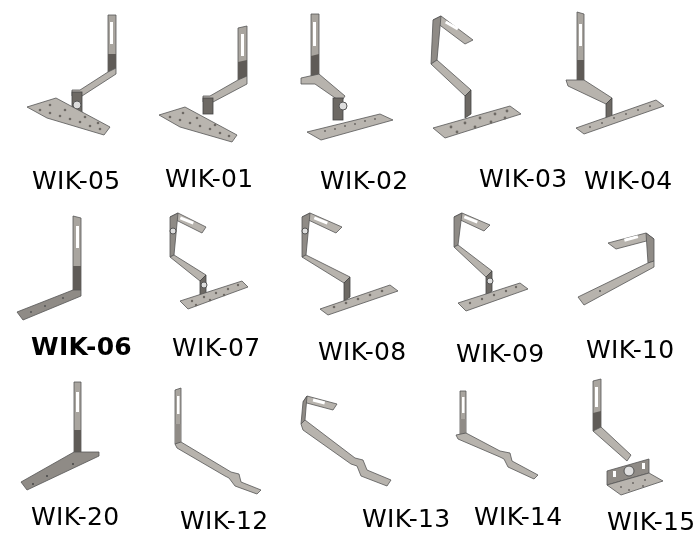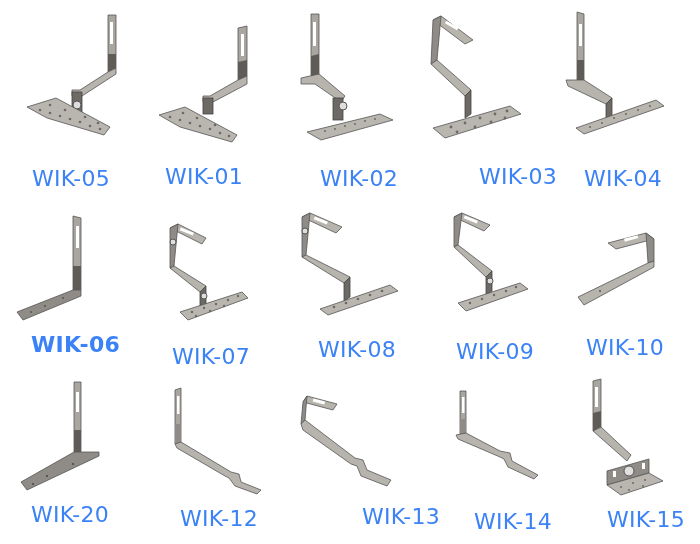--- a/index.html
+++ b/index.html
@@ -1,20 +1,20 @@
 <!DOCTYPE html>
 <html><head>
 <meta charset="utf-8">
 <style>
   html, body { margin:0; padding:0; background:#ffffff; }
   body { width:700px; height:544px; position:relative; overflow:hidden;
          font-family:"DejaVu Sans","Liberation Sans",sans-serif; }
   .item { position:absolute; }
   .item svg { position:absolute; left:0; top:0; overflow:visible; }
-  .label { position:absolute; font-size:22px; color:#3b82f6; white-space:nowrap; letter-spacing:0.3px; }
+  .label { position:absolute; font-size:25px; color:#000000; white-space:nowrap; letter-spacing:0.3px; }
 </style>
 </head>
 <body>
 
 <div class="item" style="left:20px;top:10px;width:110px;height:160px;">
   <svg width="110" height="160">
     <polygon points="88,5 96,5 96,58 88,62" fill="#a9a59f" stroke="#555" stroke-width="0.8"></polygon>
     <rect x="90" y="12" width="3" height="22" fill="#fff"></rect>
     <polygon points="88,44 96,44 96,58 88,62" fill="#5f5b57"></polygon>
     <polygon points="96,58 88,62 60,80 52,80 52,86 62,86 96,64" fill="#b7b3ad" stroke="#555" stroke-width="0.8"></polygon>
@@ -132,21 +132,21 @@
     <rect x="61" y="16" width="3" height="22" fill="#fff"></rect>
     <polygon points="58,56 66,56 66,80 58,84" fill="#5f5b57"></polygon>
     <polygon points="2,102 58,80 66,80 66,86 8,110" fill="#8f8b86" stroke="#555" stroke-width="0.8"></polygon>
     <circle cx="16" cy="102" r="1" fill="#555"></circle>
       <circle cx="30" cy="96" r="1" fill="#555"></circle>
       <circle cx="48" cy="88" r="1" fill="#555"></circle>
   </svg>
   <div class="label" style="left:16px;top:122px;">WIK-06</div>
 </div>
 
-<div class="item" style="left:160px;top:216px;width:110px;height:150px;text-decoration:underline;">
+<div class="item" style="left:160px;top:205px;width:110px;height:150px;text-decoration:underline;">
   <svg width="110" height="150">
     <polygon points="10,12 18,8 46,22 42,28" fill="#b7b3ad" stroke="#555" stroke-width="0.8"></polygon>
     <rect x="20" y="14" width="14" height="3" fill="#fff" transform="rotate(22 27 15)"></rect>
     <polygon points="10,12 18,8 14,50 10,52" fill="#8f8b86" stroke="#555" stroke-width="0.8"></polygon>
     <circle cx="13" cy="26" r="3" fill="#ddd" stroke="#555"></circle>
     <polygon points="10,52 14,50 46,70 40,76" fill="#b7b3ad" stroke="#555" stroke-width="0.8"></polygon>
     <polygon points="40,76 46,70 46,92 40,96" fill="#6d6964" stroke="#444" stroke-width="0.8"></polygon>
     <circle cx="44" cy="80" r="3" fill="#ddd" stroke="#555"></circle>
     <polygon points="20,96 82,76 88,82 28,104" fill="#b9b5af" stroke="#555" stroke-width="0.8"></polygon>
     <g fill="#6d6964">
@@ -247,21 +247,21 @@
   <div class="label" style="left:38px;top:124px;margin-left:29px;">WIK-13</div>
 </div>
 
 <div class="item" style="left:450px;top:385px;width:120px;height:150px;">
   <svg width="120" height="150">
     <polygon points="10,6 16,6 16,50 10,52" fill="#a9a59f" stroke="#555" stroke-width="0.8"></polygon>
     <rect x="12" y="12" width="2.5" height="16" fill="#fff"></rect>
     <polygon points="10,34 16,34 16,50 10,52" fill="#8f8b86"></polygon>
     <polygon points="6,50 16,48 50,66 60,68 62,76 88,90 84,94 58,82 54,74 50,72 8,54" fill="#b7b3ad" stroke="#555" stroke-width="0.8"></polygon>
   </svg>
-  <div class="label" style="left:24px;top:124px;text-align:right;">WIK-14</div>
+  <div class="label" style="left:24px;top:117px;text-align:right;">WIK-14</div>
 </div>
 
 <div class="item" style="left:585px;top:375px;width:110px;height:160px;">
   <svg width="110" height="160">
     <polygon points="8,6 16,4 16,52 8,56" fill="#a9a59f" stroke="#555" stroke-width="0.8"></polygon>
     <rect x="10" y="12" width="3" height="20" fill="#fff"></rect>
     <polygon points="8,38 16,36 16,52 8,56" fill="#5f5b57"></polygon>
     <polygon points="8,56 16,52 46,80 42,86" fill="#b7b3ad" stroke="#555" stroke-width="0.8"></polygon>
     <polygon points="22,96 64,84 64,98 22,110" fill="#8f8b86" stroke="#555" stroke-width="0.8"></polygon>
     <rect x="28" y="96" width="3" height="6" fill="#fff"></rect>

